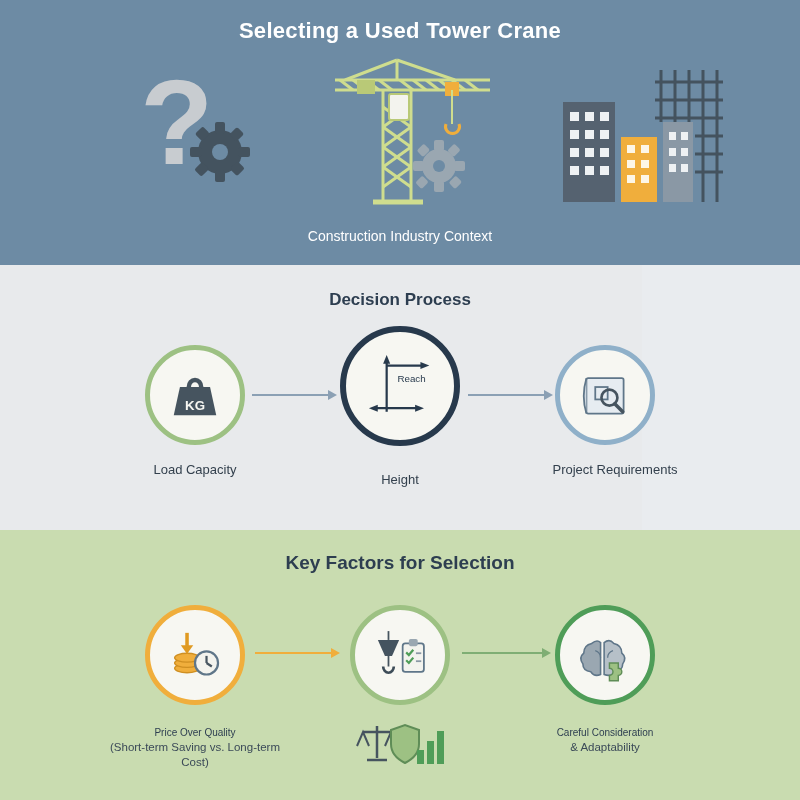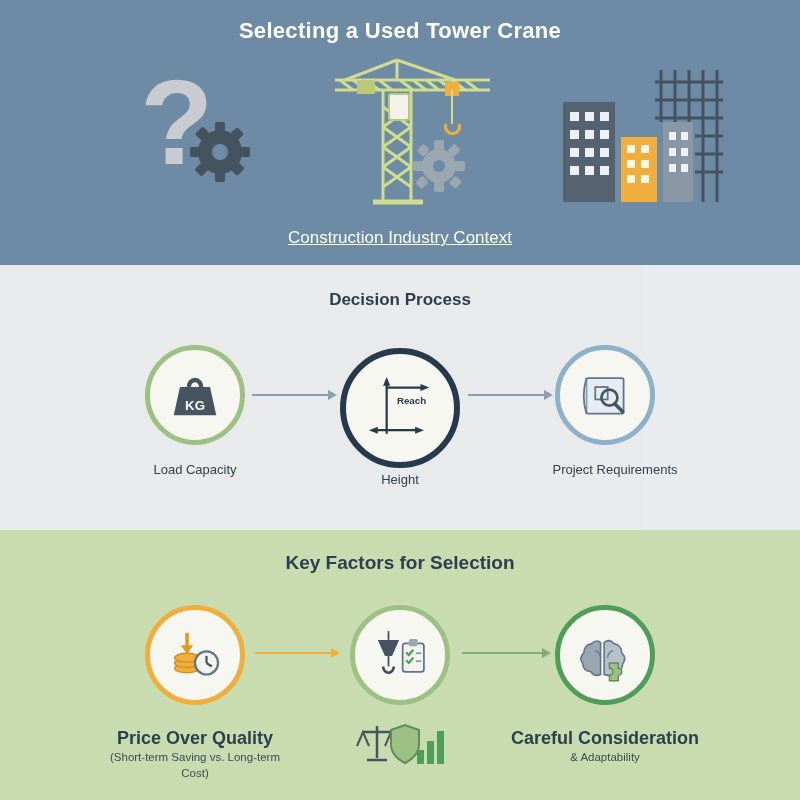--- a/index.html
+++ b/index.html
@@ -32,23 +32,22 @@
     text-align: center;
     font-size: 22px;
     font-weight: bold;
     color: #ffffff;
     letter-spacing: 0.3px;
   }
   .header-caption {
     position: absolute;
     top: 228px; left: 0; width: 800px;
     text-align: center;
-    font-size: 17px;
+    font-size: 14px;
     color: #ffffff;
-    text-decoration: underline;
   }
   .hdr-art {
     position: absolute;
     top: 52px;
     height: 160px;
   }
   .art-question { left: 110px; width: 160px; }
   .art-crane    { left: 305px; width: 200px; }
   .art-city     { left: 555px; width: 180px; }
 
@@ -77,21 +76,21 @@
     justify-content: center;
   }
   .node-label {
     position: absolute;
     text-align: center;
     font-size: 13px;
     color: #33404d;
     line-height: 1.3;
   }
   .n1 { left: 145px; top: 345px; width: 100px; height: 100px; border: 5px solid #9dc183; }
-  .n2 { left: 340px; top: 348px; width: 120px; height: 120px; border: 6px solid #27394c; font-weight: bold; }
+  .n2 { left: 340px; top: 326px; width: 120px; height: 120px; border: 6px solid #27394c; }
   .n3 { left: 555px; top: 345px; width: 100px; height: 100px; border: 5px solid #8fb0c9; }
   .l1 { left: 115px; top: 462px; width: 160px; }
   .l2 { left: 320px; top: 472px; width: 160px; }
   .l3 { left: 535px; top: 462px; width: 160px; }
 
   .arrow-line {
     position: absolute;
     height: 2px;
     background: #8ba0b4;
   }
@@ -121,21 +120,21 @@
     text-align: center;
     font-size: 19px;
     font-weight: bold;
     color: #2d3e50;
   }
   .f1 { left: 145px; top: 605px; width: 100px; height: 100px; border: 5px solid #f0ae3c; }
   .f2 { left: 350px; top: 605px; width: 100px; height: 100px; border: 5px solid #9dc183; }
   .f3 { left: 555px; top: 605px; width: 100px; height: 100px; border: 5px solid #4f9d58; }
 
   .fl { position: absolute; text-align: center; line-height: 1.35; }
-  .fl .main { font-size: 18px; font-weight: bold; color: #2d3e50; display: block; }
+  .fl .main { font-size: 10px; font-weight: normal; color: #2d3e50; display: block; }
   .fl .sub  { font-size: 11.5px; color: #3b4a58; display: block; text-align: center; }
   .fl1 { left: 95px;  top: 726px; width: 200px; }
   .fl2 { left: 300px; top: 762px; width: 200px; }
   .fl3 { left: 505px; top: 726px; width: 200px; }
 
   .fa1 { left: 255px; top: 652px; width: 78px; background: #f0ae3c; }
   .fa1h{ left: 331px; top: 648px; border-left-color: #f0ae3c; }
   .fa2 { left: 462px; top: 652px; width: 82px; background: #7fae74; }
   .fa2h{ left: 542px; top: 648px; border-left-color: #7fae74; }
 

